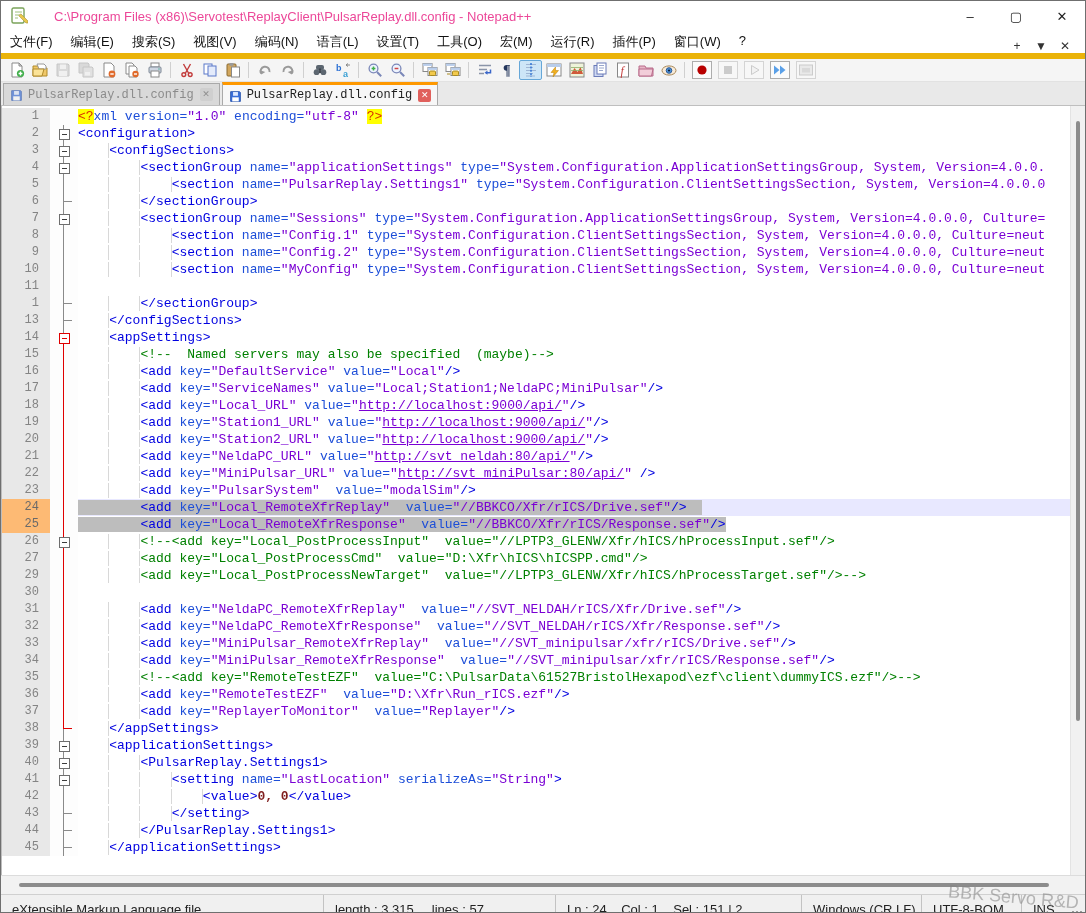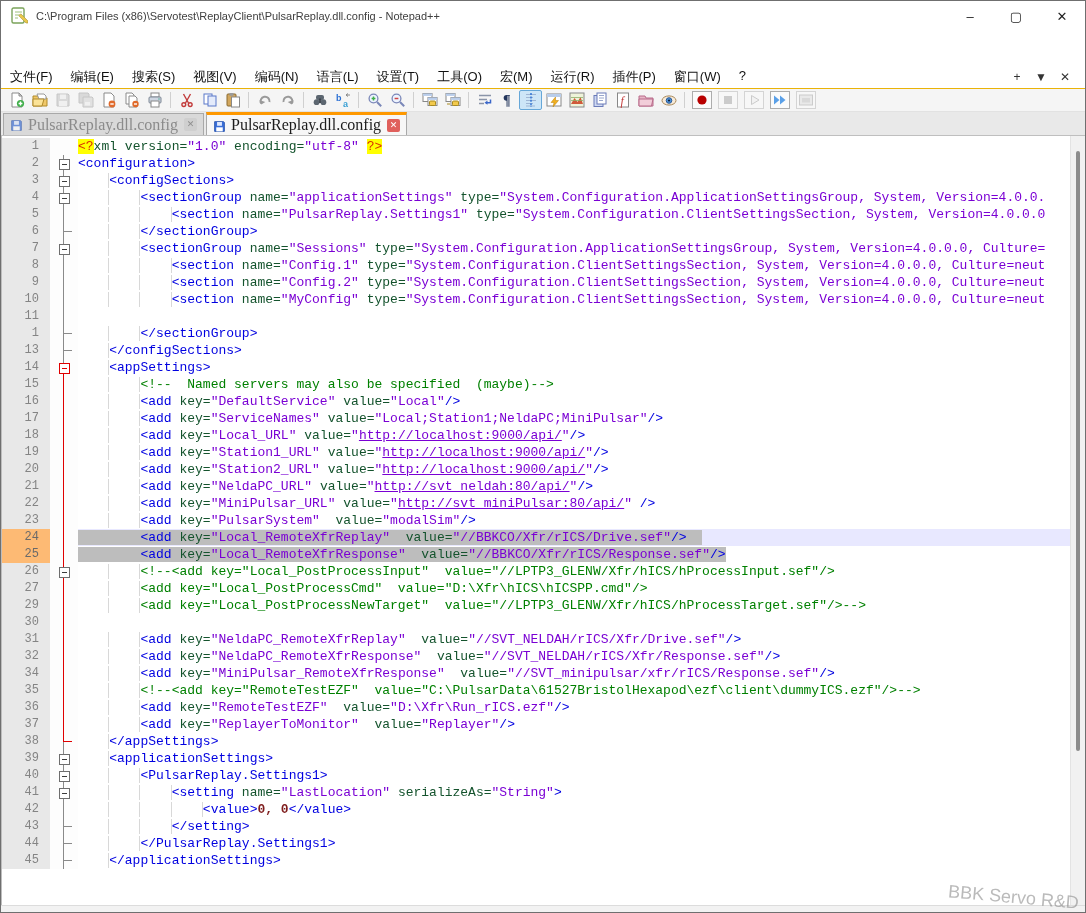--- a/index.html
+++ b/index.html
@@ -1,40 +1,40 @@
 <!DOCTYPE html>
 <html><head>
 <meta charset="utf-8">
 <style>
   html,body{margin:0;padding:0;background:#cfcfcf;}
   .app{position:relative;width:1086px;height:913px;background:#fff;border:1px solid #6f6f6f;box-sizing:border-box;overflow:hidden;font-family:"Liberation Sans","DejaVu Sans",sans-serif;}
   
   .titlebar{height:30px;display:flex;align-items:center;background:#fff;}
   .appicon{width:18px;height:18px;margin:0 8px 0 9px;flex:0 0 auto;}
-  .titletext{font-size:11px;color:#404040;white-space:nowrap;}
+  .titletext{font-size:13px;color:#ec4899;white-space:nowrap;margin-left:18px;}
   .winbtns{margin-left:auto;display:flex;height:100%;}
   .winbtn{width:46px;height:100%;display:flex;align-items:center;justify-content:center;font-size:13px;color:#222;}
   
-  .menubar{height:22px;display:flex;align-items:center;background:#fff;font-size:13px;border-bottom:1px solid #eab308;margin-top:35px;}
+  .menubar{height:22px;display:flex;align-items:flex-end;background:#fff;font-size:13px;border-bottom:6px solid #eab308;}
   .mitem{padding:2px 9px;color:#111;white-space:nowrap;}
   .menuextras{margin-left:auto;display:flex;align-items:center;padding-right:8px;}
   .mx{width:24px;text-align:center;color:#333;font-size:12px;}
   
   .toolbar{height:22px;display:flex;align-items:center;background:#f5f5f5;border-bottom:1px solid #e2e2e2;padding-left:4px;}
   .tbtn{width:23px;height:20px;display:flex;align-items:center;justify-content:center;}
   .tbtn svg{width:16px;height:16px;}
   .tbtn.disabled{opacity:.45;filter:grayscale(1);}
   .tbtn.pressed{background:#cde6f7;border:1px solid #66a7d8;box-sizing:border-box;border-radius:2px;}
   .tbtn.boxed{border:1px solid #adadad;background:#fbfbfb;width:20px;height:18px;margin:0 3px;box-sizing:border-box;}
   .tsep{width:1px;height:16px;background:#d0d0d0;margin:0 4px;}
   
   .tabbar{height:23px;display:flex;align-items:flex-end;background:#e9e9e9;border-bottom:1px solid #bfbfbf;padding-left:2px;}
   .tab{height:22px;display:flex;align-items:center;padding:0 6px;margin-right:2px;border:1px solid #a9a9a9;border-bottom:none;box-sizing:border-box;background:#d9d9d9;position:relative;}
   .tab .flop{width:13px;height:13px;margin-right:5px;}
-  .tab .tlabel{font-family:Liberation Serif, serif;font-size:16px;color:#8b8b8b;white-space:pre;}
+  .tab .tlabel{font-family:Liberation Mono, monospace;font-size:12px;color:#8b8b8b;white-space:pre;}
   .tab .tx{margin-left:6px;width:13px;height:13px;line-height:13px;text-align:center;font-size:9px;color:#8f8f8f;background:#cfcfcf;border-radius:2px;}
   .tab.active{background:#f7f7f7;border-top:3px solid #fe9800;height:23px;}
   .tab.active .tlabel{color:#1c1c1c;}
   .tab.active .tx{background:#e0605c;color:#fff;}
   
   .editor{position:relative;height:769px;background:#fff;border-left:1px solid #bdbdbd;overflow:hidden;}
   .rows{position:absolute;left:0;top:2px;right:0;}
   .row{display:flex;height:17px;font-family:"Liberation Mono","DejaVu Sans Mono",monospace;font-size:13px;line-height:17px;}
   .num{width:48px;flex:0 0 48px;background:#e8e8e8;color:#848484;text-align:right;padding-right:11px;box-sizing:border-box;font-size:12px;}
   .num.nsel{background:#fdba74;color:#6a6a6a;}
@@ -47,21 +47,21 @@
   .fb::after{content:'';position:absolute;left:2px;top:4px;width:5px;height:1px;background:#3c3c3c;}
   .fb.red{border-color:#e00000;}
   .fb.red::after{background:#e00000;}
   .tick{position:absolute;left:13px;top:8px;width:9px;height:1px;background:#8a8a8a;}
   .tick.red{background:#e00000;}
   .codeline{flex:1;margin-right:14px;overflow:hidden;white-space:pre;}
   .codeline.cur{background:#e8e8ff;}
   .selwrap{background:#bdbdbd;}
   .tk-p{color:#000;}
   .tk-t{color:#0000e0;}
-  .tk-a{color:#14532d;}
+  .tk-a{color:#1d4ed8;}
   .tk-v{color:#7a00d4;}
   .tk-u{color:#7a00d4;text-decoration:underline;}
   .tk-c{color:#008000;}
   .tk-b{color:#7f1d1d;font-weight:bold;}
   .tk-x{color:#d93000;background:#ffff00;}
   .ind{background-image:repeating-linear-gradient(to right,transparent 0,transparent calc(4ch - 1px),#d8d8d8 calc(4ch - 1px),#d8d8d8 4ch);}
   .vscroll{position:absolute;top:0;right:0;width:14px;bottom:0;background:#f1f1f1;border-left:1px solid #e3e3e3;}
   .vthumb{position:absolute;left:5px;width:4px;top:15px;height:600px;background:#8c8c8c;border-radius:2px;}
   
   .hscroll{height:18px;background:#f2f2f2;border-top:1px solid #dcdcdc;position:relative;}
@@ -588,20 +588,27 @@
           <div class="codeline"><span class="tk-p ind">        </span><span class="tk-t">&lt;add </span><span class="tk-a">key=</span><span class="tk-v">"NeldaPC_RemoteXfrReplay"</span><span class="tk-p">  </span><span class="tk-a">value=</span><span class="tk-v">"//SVT_NELDAH/rICS/Xfr/Drive.sef"</span><span class="tk-t">/&gt;</span></div>
         </div>
         <div class="row">
           <div class="num">32</div>
           <div class="fold">
             <span class="vl red"></span>
           </div>
           <div class="codeline"><span class="tk-p ind">        </span><span class="tk-t">&lt;add </span><span class="tk-a">key=</span><span class="tk-v">"NeldaPC_RemoteXfrResponse"</span><span class="tk-p">  </span><span class="tk-a">value=</span><span class="tk-v">"//SVT_NELDAH/rICS/Xfr/Response.sef"</span><span class="tk-t">/&gt;</span></div>
         </div>
         <div class="row">
+          <div class="num">33</div>
+          <div class="fold">
+            <span class="vl red"></span>
+          </div>
+          <div class="codeline"><span class="tk-p ind">        </span><span class="tk-t">&lt;add </span><span class="tk-a">key=</span><span class="tk-v">"MiniPulsar_RemoteXfrReplay"</span><span class="tk-p">  </span><span class="tk-a">value=</span><span class="tk-v">"//SVT_minipulsar/xfr/rICS/Drive.sef"</span><span class="tk-t">/&gt;</span></div>
+        </div>
+        <div class="row">
           <div class="num">34</div>
           <div class="fold">
             <span class="vl red"></span>
           </div>
           <div class="codeline"><span class="tk-p ind">        </span><span class="tk-t">&lt;add </span><span class="tk-a">key=</span><span class="tk-v">"MiniPulsar_RemoteXfrResponse"</span><span class="tk-p">  </span><span class="tk-a">value=</span><span class="tk-v">"//SVT_minipulsar/xfr/rICS/Response.sef"</span><span class="tk-t">/&gt;</span></div>
         </div>
         <div class="row">
           <div class="num">35</div>
           <div class="fold">
             <span class="vl red"></span>

